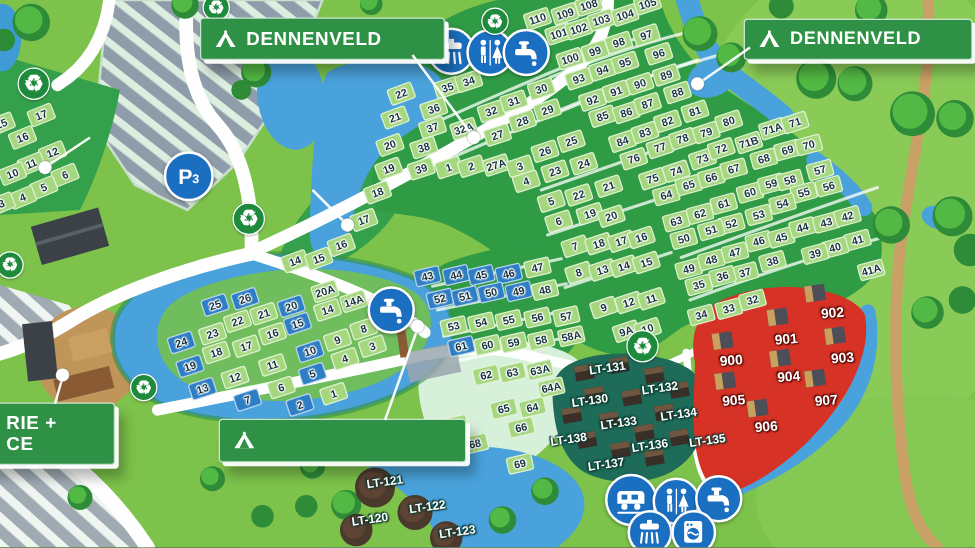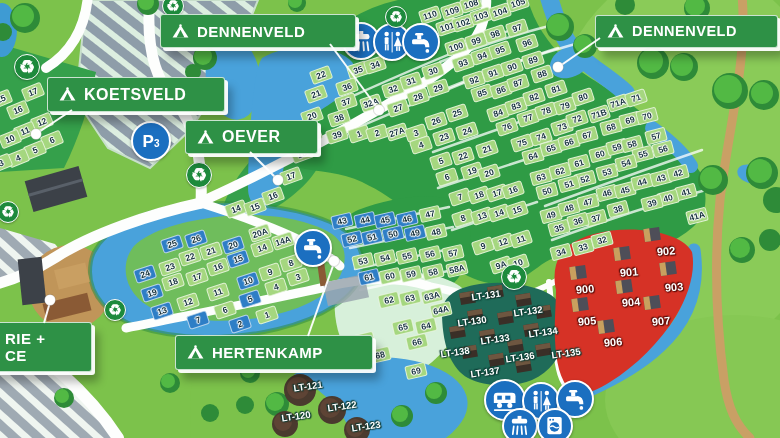--- a/index.html
+++ b/index.html
@@ -591,43 +591,30 @@
       <div class="rec" style="left: 514px; top: 277px; width: 24px; height: 24px; font-size: 18px;">♻</div>
       <div class="rec" style="left: 8px; top: 212px; width: 20px; height: 20px; font-size: 15px;">♻</div>
     </div>
   <div id="signs-layer" class="layer">
       <div class="sign" style="left: 160px; top: 14px; width: 174px; height: 32px; font-size: 15px;">
         <svg width="19" height="15" viewBox="0 0 20 16">
           <use href="#i-tent"></use>
         </svg>
         <span class="txt">DENNENVELD</span>
       </div>
-      <div class="sign" style="left: 47px; top: 77px; width: 156px; height: 33px; font-size: 16px;">
-        <svg width="19" height="15" viewBox="0 0 20 16">
-          <use href="#i-tent"></use>
-        </svg>
-        <span class="txt">KOETSVELD</span>
-      </div>
-      <div class="sign" style="left: 185px; top: 120px; width: 111px; height: 32px; font-size: 16px;">
-        <svg width="19" height="15" viewBox="0 0 20 16">
-          <use href="#i-tent"></use>
-        </svg>
-        <span class="txt">OEVER</span>
-      </div>
       <div class="sign" style="left: 595px; top: 15px; width: 161px; height: 31px; font-size: 14.5px;">
         <svg width="19" height="15" viewBox="0 0 20 16">
           <use href="#i-tent"></use>
         </svg>
         <span class="txt">DENNENVELD</span>
       </div>
       <div class="sign" style="left: 175px; top: 335px; width: 176px; height: 33px; font-size: 15px;">
         <svg width="19" height="15" viewBox="0 0 20 16">
           <use href="#i-tent"></use>
         </svg>
-        <span class="txt">HERTENKAMP</span>
       </div>
       <div class="sign two" style="left: -30px; top: 322px; width: 76px; height: 48px; font-size: 15px; padding-left: 34px;">
         <span class="txt">RIE +</span>
         <span class="txt">CE</span>
       </div>
     </div>
   <svg id="overlay" width="780" height="438" viewBox="0 0 780 438">
       <line x1="330" y1="44" x2="379" y2="110" stroke="#fff" stroke-width="2" stroke-opacity=".95"></line>
       <circle cx="379" cy="110" r="5.5" fill="#fff" stroke="rgba(0,0,0,.15)"></circle>
       <line x1="72" y1="110" x2="36" y2="134" stroke="#fff" stroke-width="2" stroke-opacity=".95"></line>

